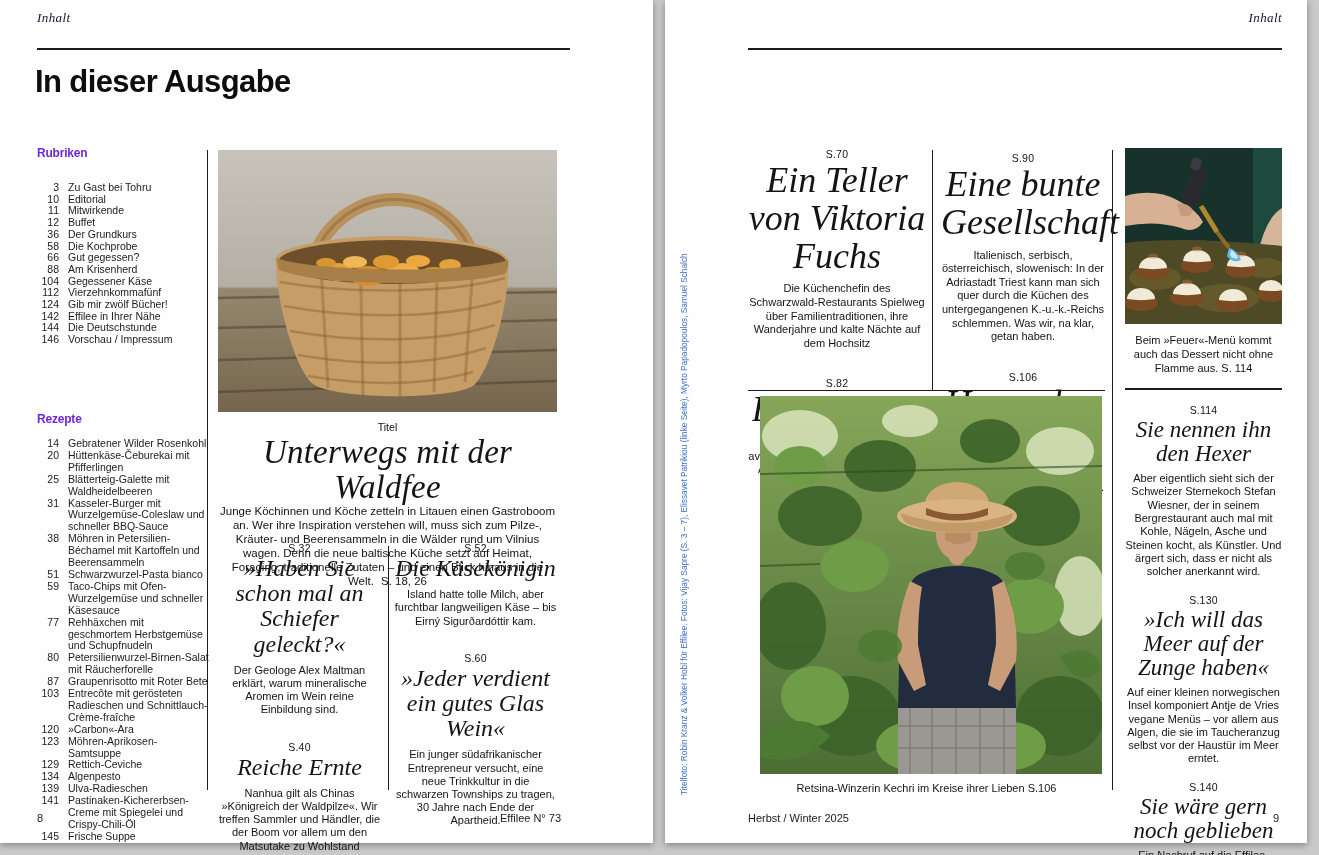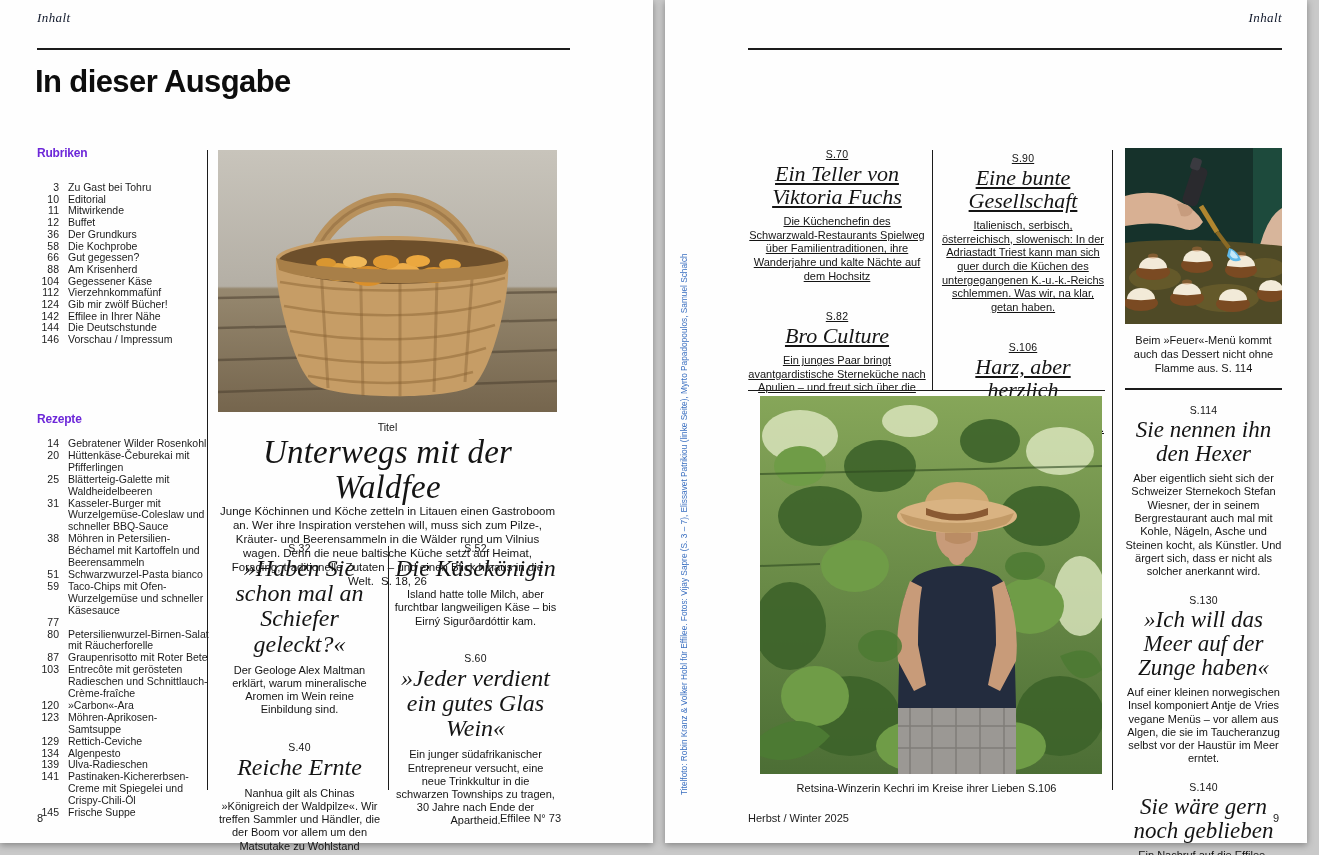--- a/index.html
+++ b/index.html
@@ -49,22 +49,22 @@
   .article .desc{margin-top:7px;font-size:11px;line-height:13.2px;}
 
   #lp-col-a{position:absolute;left:218px;top:542px;width:163px;}
   #lp-col-b{position:absolute;left:394px;top:542px;width:163px;}
 
   .footer-text{position:absolute;top:812px;font-size:11px;color:#1b1b1b;}
 
   
   #rp-col-1{position:absolute;left:83px;top:148px;width:178px;}
   #rp-col-2{position:absolute;left:276px;top:152px;width:164px;}
-  #rp-col-1 .article .title,#rp-col-2 .article .title{font-size:22px;}
-  #rp-col-1 .article,#rp-col-2 .article{margin-bottom:27px;text-decoration:underline;}
+  #rp-col-1 .article .title,#rp-col-2 .article .title{font-size:36px;}
+  #rp-col-1 .article,#rp-col-2 .article{margin-bottom:27px;}
   #rp-col-1 .article .desc,#rp-col-2 .article .desc{line-height:13.6px;}
 
   #vineyard-photo{position:absolute;left:95px;top:396px;width:342px;height:378px;}
   #vineyard-caption{position:absolute;left:83px;top:782px;width:357px;text-align:center;font-size:11px;}
 
   
   #rail{position:absolute;left:460px;top:148px;width:157px;text-align:center;}
   #rail .photo{width:157px;height:176px;display:block;}
   #rail .photo-caption{margin-top:10px;font-size:11px;line-height:13.8px;}
   #rail .rail-rule{height:1.5px;background:#1c1c1c;margin:13px 0 14px 0;}
@@ -197,20 +197,21 @@
           <span class="toc-title">Schwarzwurzel-Pasta bianco</span>
         </div>
 
         <div class="toc-row">
           <span class="toc-num">59</span>
           <span class="toc-title">Taco-Chips mit Ofen-Wurzelgemüse und schneller Käsesauce</span>
         </div>
 
         <div class="toc-row">
           <span class="toc-num">77</span>
+          <span class="toc-title">Rehhäxchen mit geschmortem Herbstgemüse und Schupfnudeln</span>
         </div>
 
         <div class="toc-row">
           <span class="toc-num">80</span>
           <span class="toc-title">Petersilienwurzel-Birnen-Salat mit Räucherforelle</span>
         </div>
 
         <div class="toc-row">
           <span class="toc-num">87</span>
           <span class="toc-title">Graupenrisotto mit Roter Bete</span>

